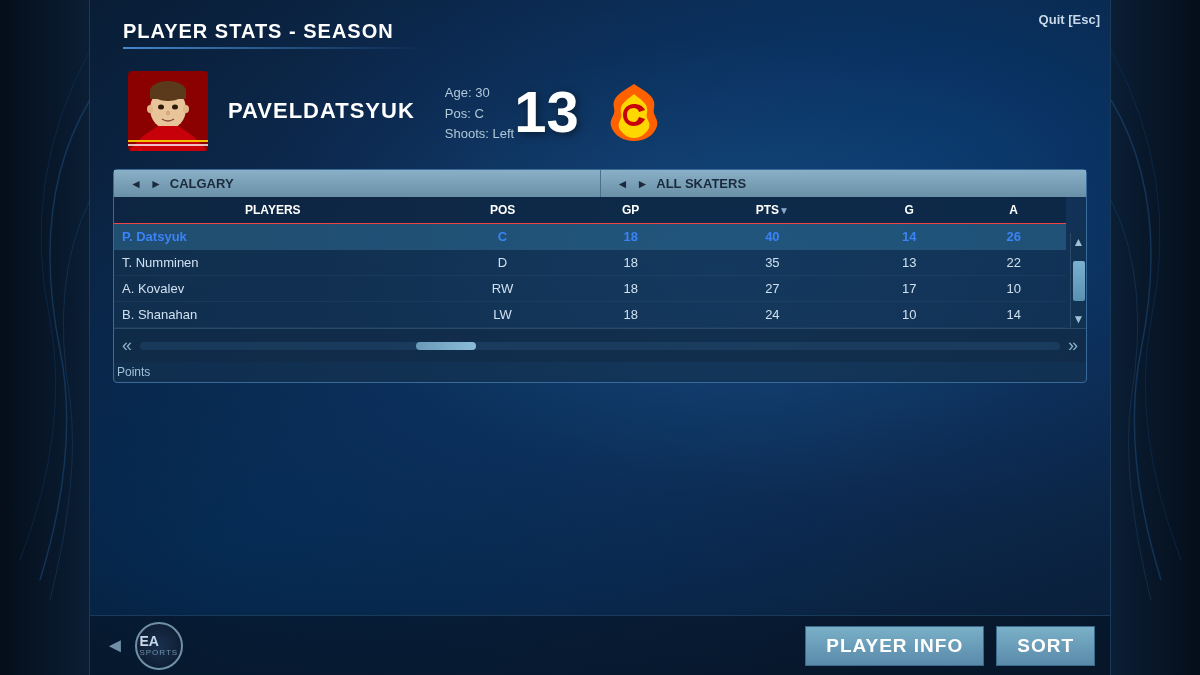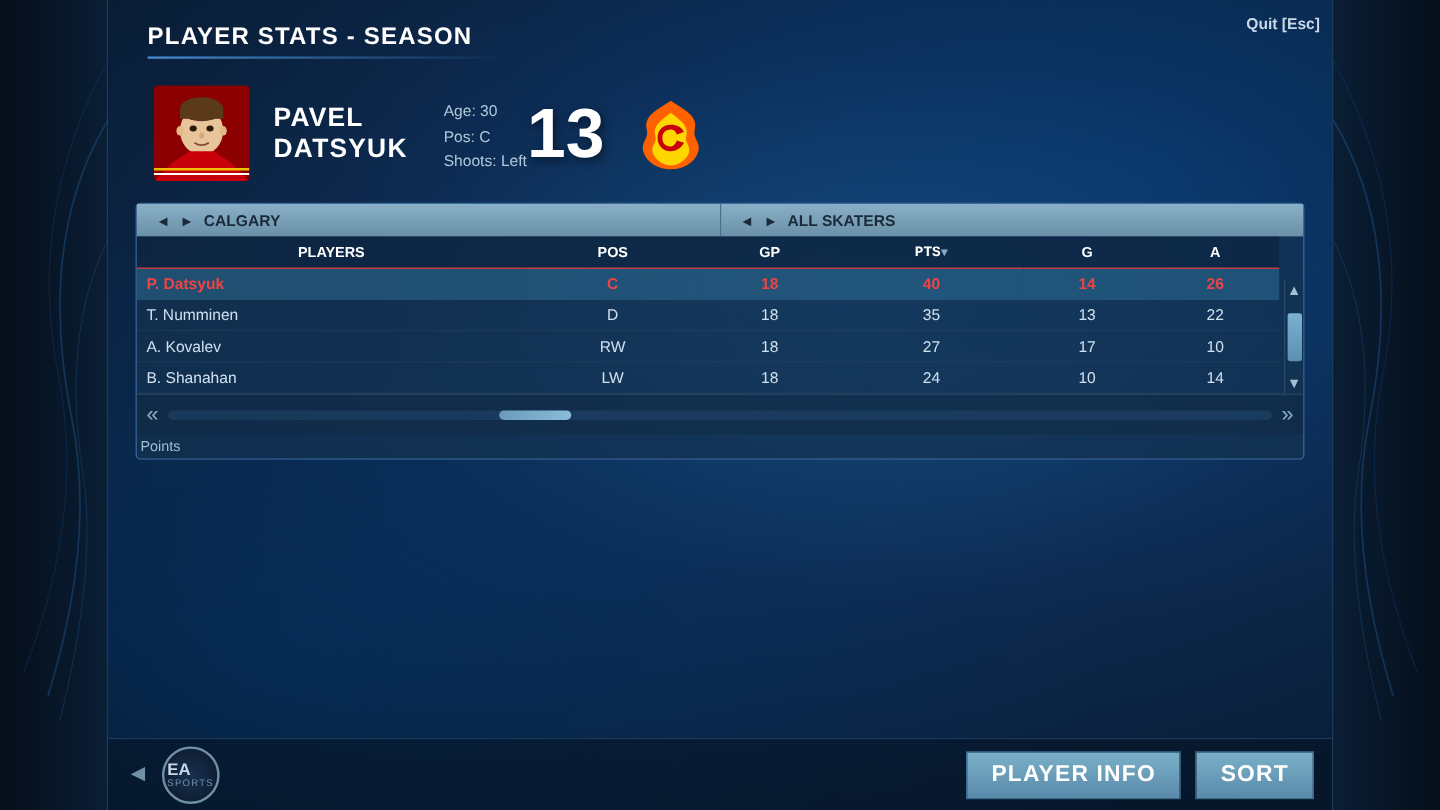--- a/index.html
+++ b/index.html
@@ -91,21 +91,20 @@
       width: 80px;
       height: 80px;
       border-radius: 4px;
       overflow: hidden;
       margin-right: 20px;
       flex-shrink: 0;
     }
     
     .player-name-block {
       display: flex;
-      flex-direction: column;
       margin-right: 30px;
     }
     .player-name {
       color: #ffffff;
       font-size: 22px;
       font-weight: bold;
       line-height: 1.2;
       text-transform: uppercase;
       letter-spacing: 1px;
     }
@@ -171,35 +170,34 @@
       color: #ffffff;
       font-size: 12px;
       font-weight: bold;
       text-align: center;
       padding: 6px 8px;
       background: rgba(10, 30, 55, 0.5);
       border-bottom: 1px solid #ef4444;
     }
     .stats-table th.pts-col {
       color: #ffffff;
-      font-family: Liberation Mono, monospace;
     }
     .pts-arrow {
       color: #88aacc;
       font-size: 10px;
     }
     .stats-table td {
       color: #d0e0f0;
       font-size: 13px;
       padding: 5px 8px;
       border-bottom: 1px solid rgba(50,80,110,0.3);
     }
     .stats-table tr.highlighted td {
       background: rgba(60, 140, 180, 0.35);
-      color: #ef4444;
+      color: #3b82f6;
       font-weight: bold;
     }
     .col-pos, .col-gp, .col-pts, .col-g, .col-a {
       text-align: center;
     }
 
     
     .table-container {
       position: relative;
       padding-right: 20px;

